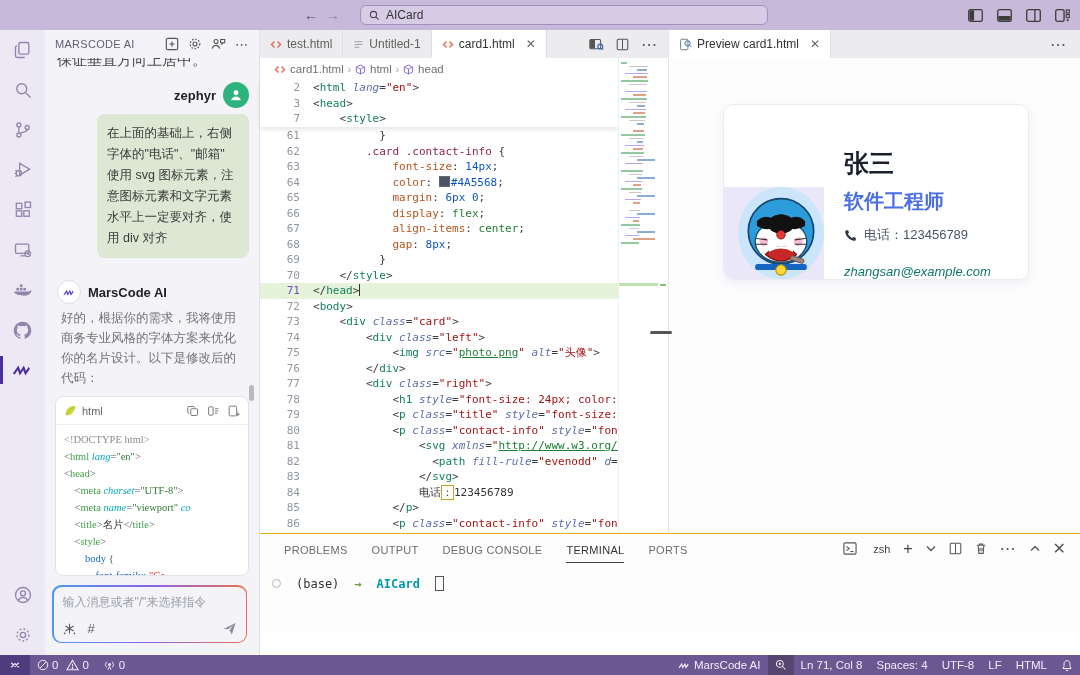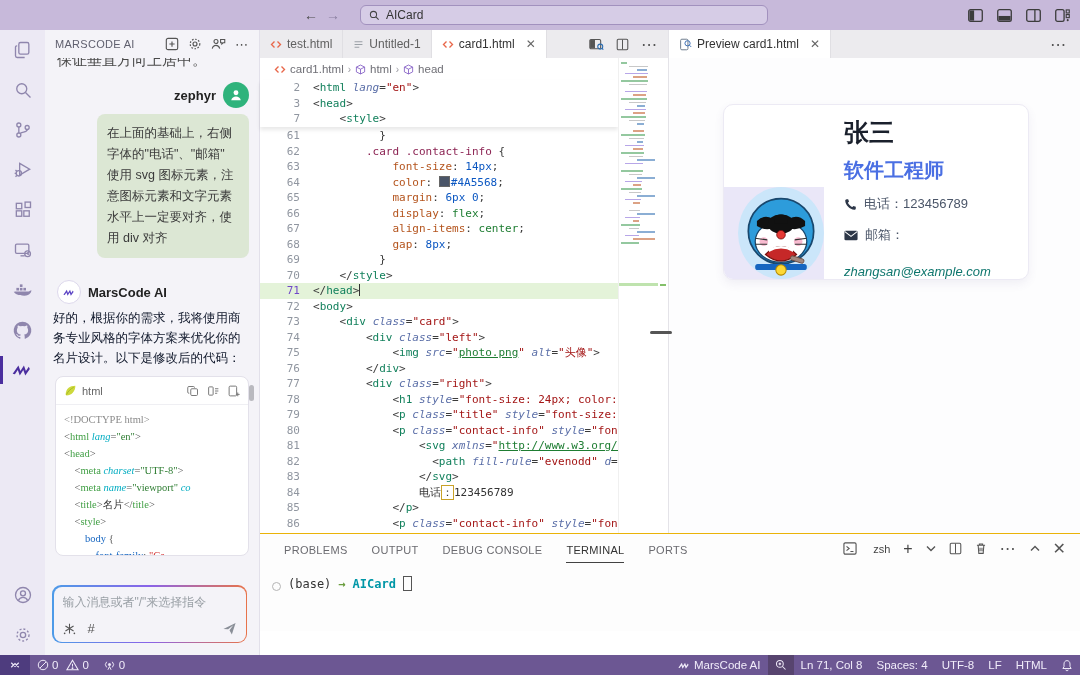--- a/index.html
+++ b/index.html
@@ -34,21 +34,21 @@
   .clip-line div{margin-top:-7px;font-size:15px;color:#4a4a4a;}
   .user-row{display:flex;justify-content:flex-end;align-items:center;gap:7px;margin:14px 10px 6px 0;}
   .user-row .n{font-size:13px;font-weight:bold;color:#222;}
   .avatar-z{width:26px;height:26px;border-radius:50%;background:#2FB37C;display:flex;align-items:center;justify-content:center;}
   .bubble{margin:4px 10px 0 52px;background:#DCE7D4;border-radius:8px;padding:9px 10px;
           font-size:12.5px;line-height:21px;color:#3a3a3a;}
   .ai-row{display:flex;align-items:center;gap:7px;margin:22px 0 4px 12px;}
   .ai-logo{width:22px;height:22px;border-radius:50%;background:#fff;border:1px solid #DDD8EC;display:flex;align-items:center;justify-content:center;}
   .ai-row .n{font-size:13px;font-weight:bold;color:#222;}
   .ref-line{margin:2px 0 6px 12px;font-size:11px;color:#8a8a93;}
-  .ai-text{margin:4px 12px 8px 8px;font-size:12.5px;line-height:20px;color:#0f172a;}
+  .ai-text{margin:4px 12px 8px 16px;font-size:12.5px;line-height:20px;color:#737373;}
   #chat-codeblock{margin:4px 10px 0 10px;border:1px solid #E3E1EA;border-radius:8px;background:#fff;height:178px;overflow:hidden;}
   #chat-codeblock header{height:27px;display:flex;align-items:center;padding:0 8px;border-bottom:1px solid #EFEFF3;}
   #chat-codeblock header .lang{font-size:11px;color:#666;margin-left:5px;flex:1;}
   #chat-codeblock header .hic{margin-left:8px;color:#777;}
   #chat-code{padding:6px 8px;font-family:Liberation Serif, serif;font-size:10.5px;line-height:17px;white-space:pre;color:#333;}
   #chat-scroll-thumb{left:249px;top:385px;width:5px;height:16px;background:#b9b9bf;border-radius:3px;}
   #chat-input{left:52px;top:585px;width:195px;height:58px;border-radius:9px;padding:1.5px;box-sizing:border-box;
       background:linear-gradient(90deg,#4D9BE8,#8A63E8,#E8734A);}
   #chat-input .inner{width:100%;height:100%;border-radius:8px;background:#F4F3F8;box-sizing:border-box;padding:8px 9px 6px 9px;display:flex;flex-direction:column;}
   #chat-input input{border:0;outline:0;background:transparent;font-size:12px;color:#333;padding:0;width:100%;font-family:inherit;}
@@ -118,21 +118,21 @@
   .biz-row{margin-top:11px;display:flex;align-items:center;gap:7px;font-size:13px;color:#4A5568;}
   #biz-email-wrap{margin-top:20px;font-size:13px;color:#0f766e;font-style:italic;}
 
   
   #panel{left:260px;top:533px;width:820px;height:98px;background:#FDFDFD;border-top:1px solid #eab308;box-sizing:border-box;}
   #panel-tabs{height:32px;display:flex;align-items:center;padding-left:24px;gap:24px;}
   .ptab{font-size:11px;color:#6b6b70;letter-spacing:.3px;padding:6px 0;}
   .ptab.active{color:#333;border-bottom:1px solid #424242;}
   #panel-actions{position:absolute;right:14px;top:5px;display:flex;align-items:center;gap:13px;color:#555;}
   #panel-actions .shell{font-size:11px;color:#444;margin-left:3px;}
-  #term-line{position:absolute;left:12px;top:42px;display:flex;align-items:flex-end;gap:7px;
+  #term-line{position:absolute;left:12px;top:42px;display:flex;align-items:center;gap:15px;
       font-family:"DejaVu Sans Mono","Liberation Mono",monospace;font-size:12px;color:#333;}
   #term-line .circ{width:7px;height:7px;border:1px solid #b5b5b5;border-radius:50%;}
   #term-line .arrow{color:#6B9E3F;font-weight:bold;}
   #term-line .cwd{color:#0097A7;font-weight:bold;}
   #term-line .cursor{width:7px;height:13px;border:1px solid #555;}
 
   
   #statusbar{left:0;top:655px;width:1080px;height:20px;background:#6C5793;display:flex;align-items:center;color:#F1ECFA;font-size:11.5px;}
   #remote-seg{width:30px;height:20px;background:#4E3C7E;display:flex;align-items:center;justify-content:center;}
   .sb-item{display:flex;align-items:center;gap:3px;padding:0 7px;height:20px;}
@@ -503,27 +503,20 @@
       </div>
       <div id="biz-right">
         <div id="biz-name">张三</div>
         <div id="biz-job">软件工程师</div>
         <div class="biz-row">
           <svg width="13" height="13" viewBox="0 0 16 16" fill="#2D3748">
               <path d="M3.2 1.5 C2.4 1.5 1.4 2.4 1.5 3.4 C1.9 8.9 7.1 14.1 12.6 14.5 C13.6 14.6 14.5 13.6 14.5 12.8 L14.5 10.9 L11.6 9.8 L10.3 11.2 C8.4 10.4 5.6 7.6 4.8 5.7 L6.2 4.4 L5.1 1.5 Z"></path>
             </svg>
           <span><span>电话：</span><span>123456789</span></span>
         </div>
-        <div class="biz-row" style="margin-top:13px;">
-          <svg width="14" height="11" viewBox="0 0 16 12" fill="#2D3748">
-              <rect x="0.5" y="0.5" width="15" height="11" rx="1.5"></rect>
-              <path d="M1 1.5 L8 7 L15 1.5" stroke="#fff" stroke-width="1.2" fill="none"></path>
-            </svg>
-          <span>邮箱：</span>
-        </div>
         <div id="biz-email-wrap">zhangsan@example.com</div>
       </div>
     </div>
   </div>
 </div>
 
 <div id="panel" class="abs">
   <div id="panel-tabs">
       <div class="ptab">PROBLEMS</div>
       <div class="ptab">OUTPUT</div>

